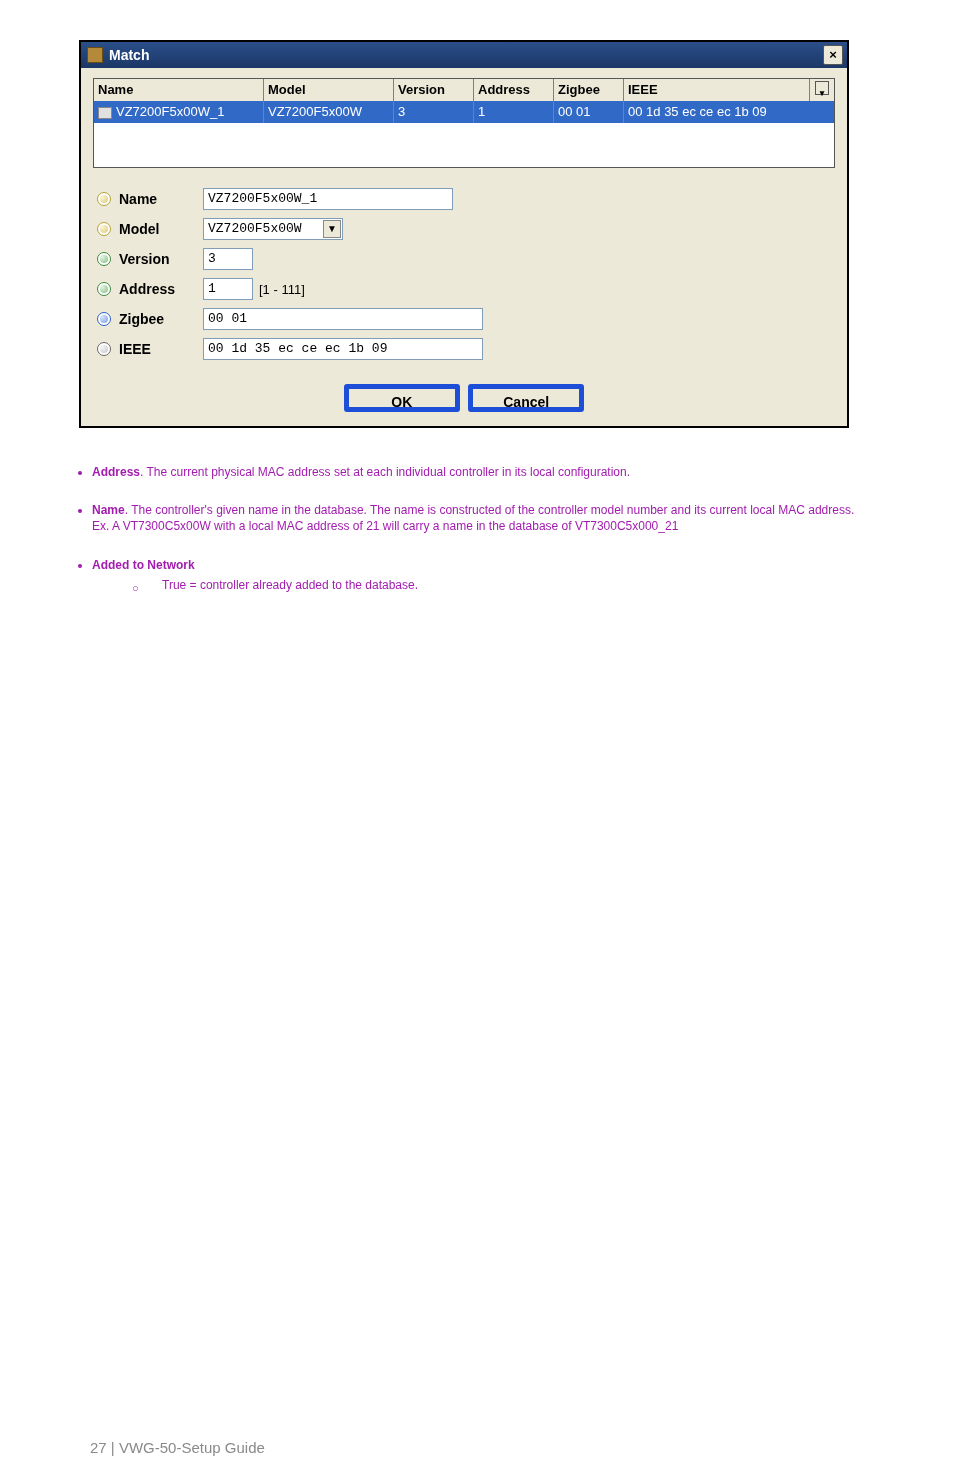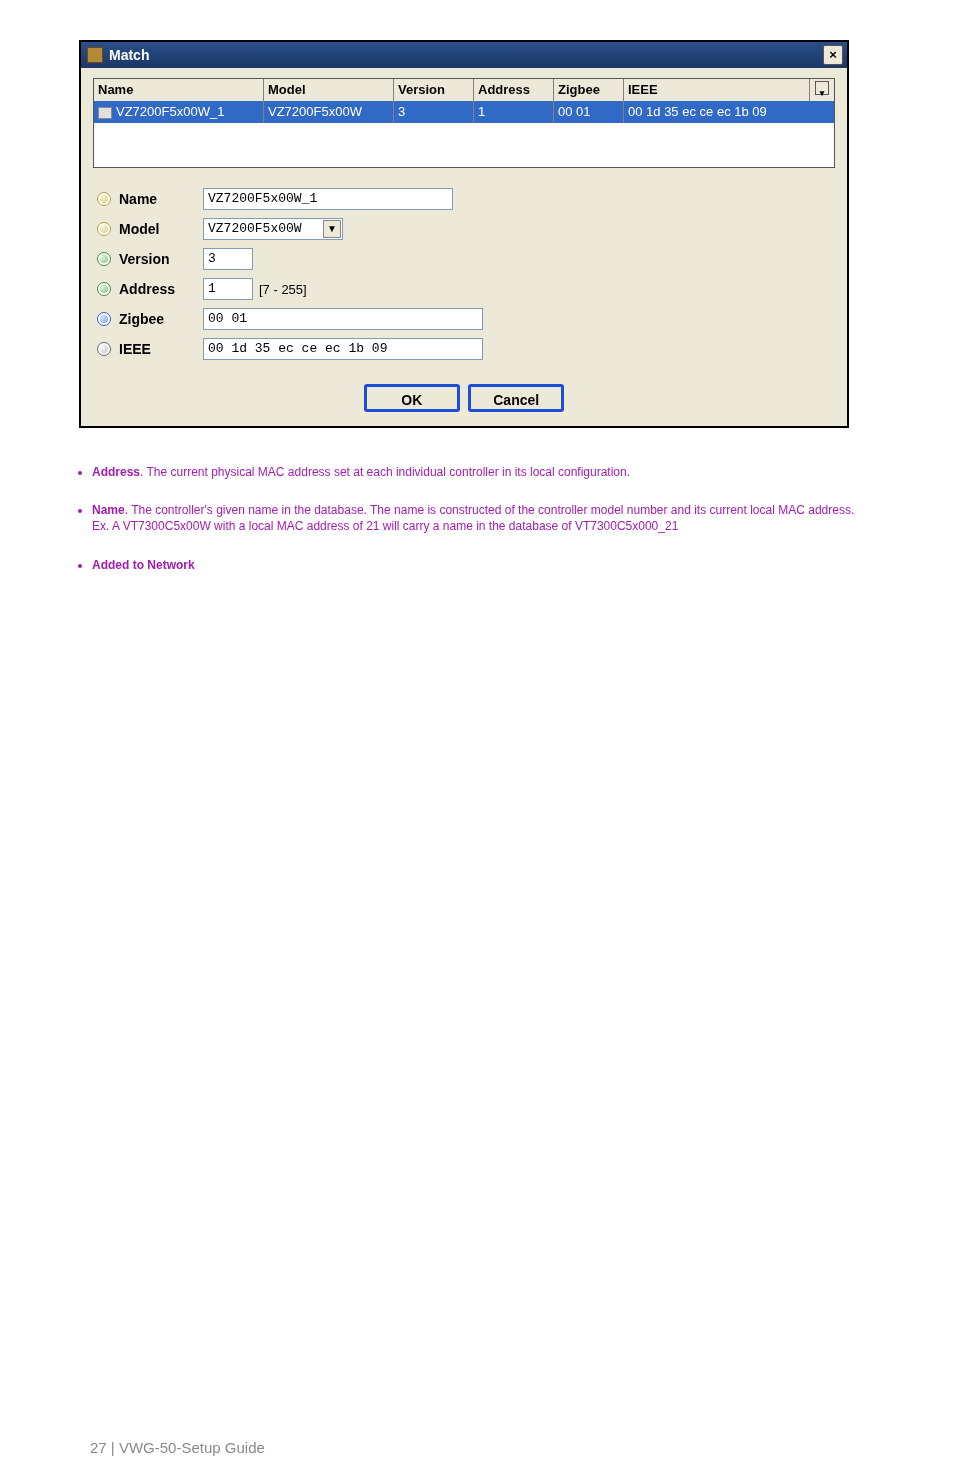--- a/index.html
+++ b/index.html
@@ -180,26 +180,26 @@
     margin-left: 6px;
     font-size: 13px;
     color: #000;
   }
   .btn-row {
     text-align: center;
     margin-top: 14px;
   }
   .btn {
     display: inline-block;
-    width: 96px;
+    width: 116px;
     height: 28px;
     line-height: 26px;
     text-align: center;
     background: #ece9d8;
-    border: 3px solid #1d4ed8;
+    border: 5px solid #1d4ed8;
     border-radius: 3px;
     font-weight: bold;
     font-size: 14px;
     margin: 0 2px;
   }
   
   .doc {
     margin-top: 36px;
     font-size: 12px;
     line-height: 1.35;
@@ -279,21 +279,21 @@
         </div>
         <div class="form-row">
           <div class="radio green"></div>
           <div class="form-label">Version</div>
           <div class="input-text w-50">3</div>
         </div>
         <div class="form-row">
           <div class="radio green"></div>
           <div class="form-label">Address</div>
           <div class="input-text w-50">1</div>
-          <span class="range-hint">[7 - 255]</span>
+          <span class="range-hint">[1 - 111]</span>
         </div>
         <div class="form-row">
           <div class="radio blue"></div>
           <div class="form-label">Zigbee</div>
           <div class="input-text w-280">00 01</div>
         </div>
         <div class="form-row">
           <div class="radio gray"></div>
           <div class="form-label">IEEE</div>
           <div class="input-text w-280">00 1d 35 ec ce ec 1b 09</div>
@@ -311,20 +311,21 @@
     <ul>
       <li>
         <b>Address</b><span>. The current physical MAC address set at each individual controller in its local configuration.</span>
       </li>
       <li>
         <b>Name</b><span>. The controller's given name in the database. The name is constructed of the controller model number and its current local MAC address. Ex. A VT7300C5x00W with a local MAC address of 21 will carry a name in the database of VT7300C5x000_21</span>
       </li>
       <li style="margin-bottom:20px">
         <b>Added to Network</b>
         <ul class="sub">
+          <li><span>True = controller already added to the database.</span></li>
         </ul>
       </li>
     </ul>
   </div>
 
 </div>
 <div class="footer">27 | VWG-50-Setup Guide</div>
 </div>
 
 </body></html>

